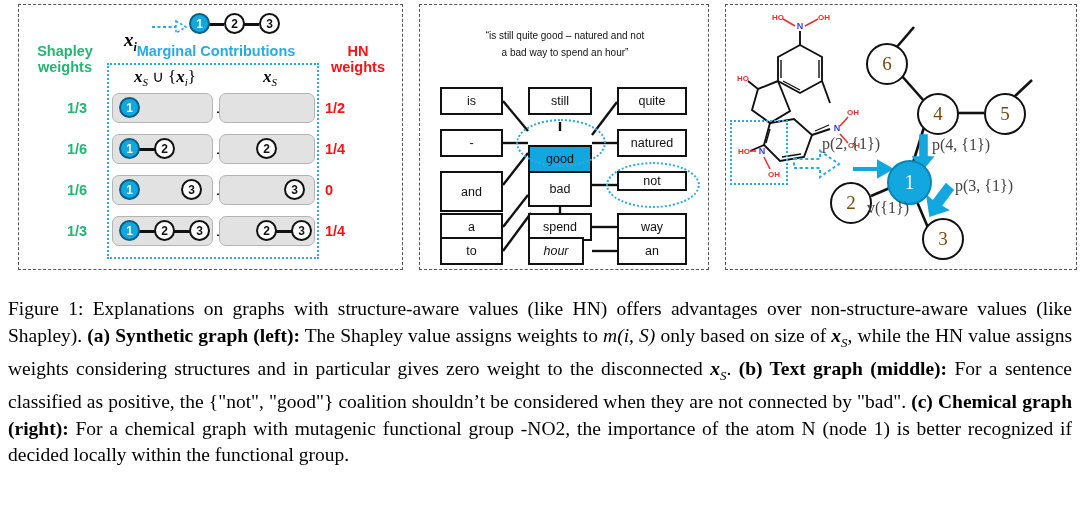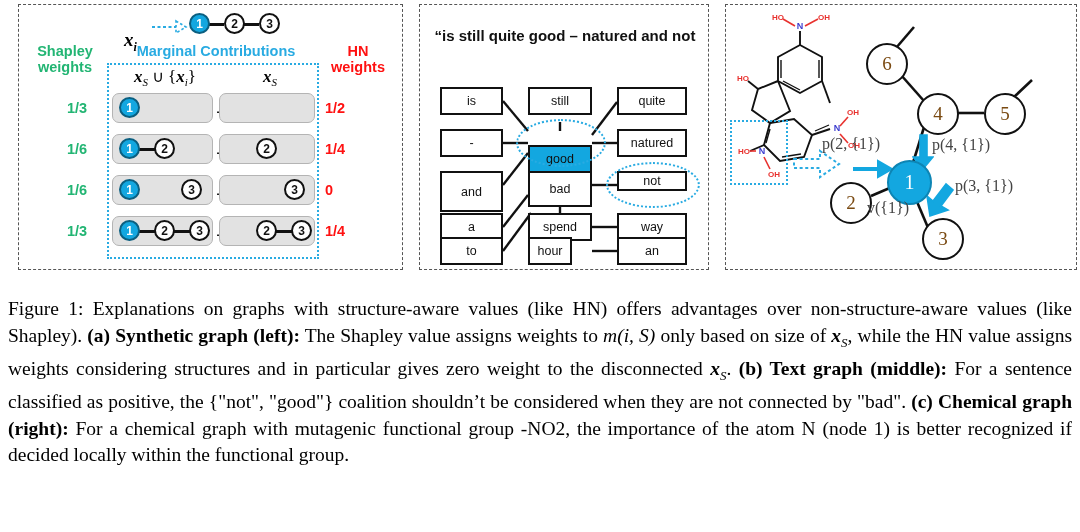--- a/index.html
+++ b/index.html
@@ -72,21 +72,21 @@
     font-family:"Liberation Sans",sans-serif;font-size:12.5px;color:#111;
     z-index:3;
   }
   .wordbox.hl{background:#13a7e0;color:#111;}
   .ellipse{
     position:absolute;border:2.6px dotted #29abe2;border-radius:50%;
     box-sizing:border-box;z-index:4;pointer-events:none;
   }
   .sentence{
     position:absolute;text-align:center;font-family:"Liberation Sans",sans-serif;
-    font-size:15px;line-height:17px;color:#111;font-weight:bold;
+    font-size:10px;line-height:17px;color:#111;
   }
 
   
   .bignode{
     position:absolute;border:2.6px solid #111;border-radius:50%;
     background:#fff;box-sizing:border-box;
     display:flex;align-items:center;justify-content:center;
     font-family:"Liberation Serif",serif;font-size:19px;color:#7a4a12;
     z-index:3;
   }
@@ -198,20 +198,21 @@
     <div class="setbox" style="left:200px;top:211px;width:96px;height:30px;">
       <div class="edge" style="left:55px;top:13px;width:17px;"></div>
       <div class="nd" style="left:36px;top:3px;">2</div>
       <div class="nd" style="left:71px;top:3px;">3</div>
     </div>
     <div class="abs hn-w" style="left:306px;top:218px;">1/4</div>
   </div>
 
   <div class="panel" id="panel-b">
     <div class="sentence" style="left:10px;top:22px;width:270px;">“is still quite good – natured and not</div>
+    <div class="sentence" style="left:10px;top:39px;width:270px;">a bad way to spend an hour”</div>
 
     <svg class="abs" style="left:0;top:0;" width="290" height="266">
 
       <line x1="83" y1="96" x2="108" y2="126" stroke="#111" stroke-width="2.4"></line>
 
       <line x1="83" y1="138" x2="108" y2="138" stroke="#111" stroke-width="2.4"></line>
 
       <line x1="83" y1="180" x2="108" y2="148" stroke="#111" stroke-width="2.4"></line>
 
       <line x1="140" y1="117" x2="140" y2="126" stroke="#111" stroke-width="2.4"></line>
@@ -240,21 +241,21 @@
     <div class="wordbox" style="left:20px;top:82px;width:63px;height:28px;">is</div>
     <div class="wordbox" style="left:20px;top:124px;width:63px;height:28px;">-</div>
     <div class="wordbox" style="left:20px;top:166px;width:63px;height:41px;">and</div>
     <div class="wordbox" style="left:20px;top:208px;width:63px;height:28px;">a</div>
     <div class="wordbox" style="left:20px;top:232px;width:63px;height:28px;">to</div>
 
     <div class="wordbox" style="left:108px;top:82px;width:64px;height:28px;">still</div>
     <div class="wordbox hl" style="left:108px;top:124px;width:64px;height:28px;margin-top:16px;">good</div>
     <div class="wordbox" style="left:108px;top:166px;width:64px;height:36px;">bad</div>
     <div class="wordbox" style="left:108px;top:208px;width:64px;height:28px;">spend</div>
-    <div class="wordbox" style="left:108px;top:232px;width:44px;height:28px;">hour</div>
+    <div class="wordbox" style="left:108px;top:232px;width:56px;height:28px;font-style:italic;">hour</div>
 
     <div class="wordbox" style="left:197px;top:82px;width:70px;height:28px;">quite</div>
     <div class="wordbox" style="left:197px;top:124px;width:70px;height:28px;">natured</div>
     <div class="wordbox" style="left:197px;top:166px;width:70px;height:20px;">not</div>
     <div class="wordbox" style="left:197px;top:208px;width:70px;height:28px;">way</div>
     <div class="wordbox" style="left:197px;top:232px;width:70px;height:28px;">an</div>
 
     <div class="ellipse" style="left:96px;top:114px;width:90px;height:48px;"></div>
     <div class="ellipse" style="left:186px;top:157px;width:94px;height:46px;"></div>
   </div>

